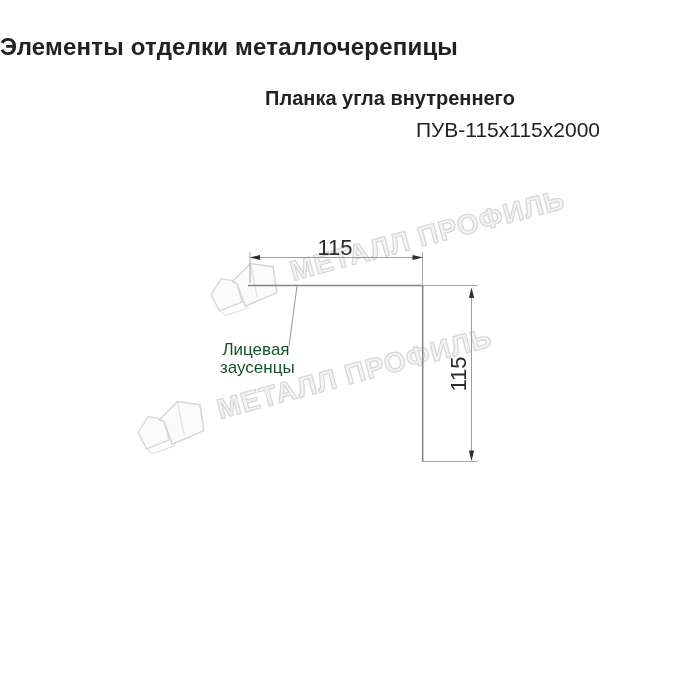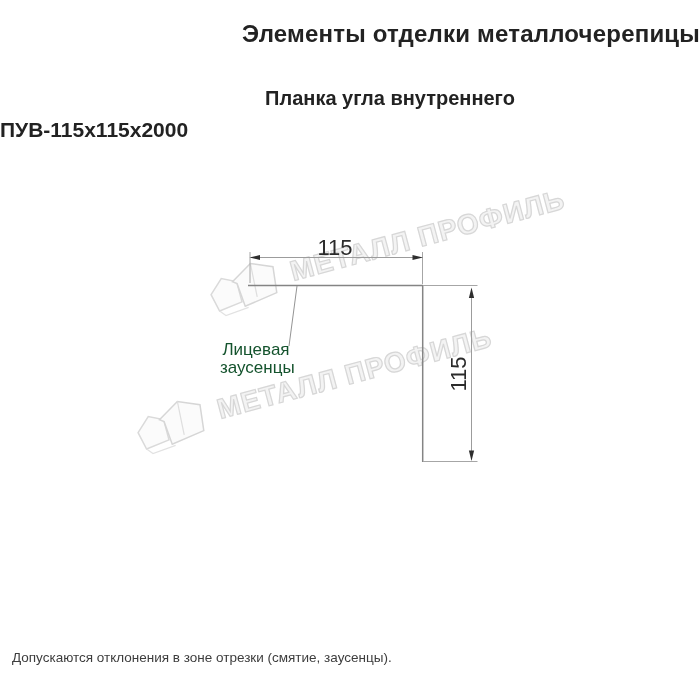--- a/index.html
+++ b/index.html
@@ -2,30 +2,30 @@
 <html><head>
 <meta charset="utf-8">
 <style>
   html,body{margin:0;padding:0;}
   body{
     width:700px;height:700px;background:#ffffff;position:relative;
     font-family:"Liberation Sans", sans-serif;overflow:hidden;
   }
   .abs{position:absolute;}
   .page-title{
-    top:20px;left:0;width:700px;text-align:right;
+    top:33px;left:0;width:700px;text-align:left;
     font-size:24px;font-weight:bold;color:#222;letter-spacing:.2px;
   }
   .subtitle{
     top:87px;left:0;width:700px;text-align:center;
     font-size:20px;font-weight:bold;color:#222;padding-left:40px;
   }
   .product-code{
-    top:118px;left:0;width:600px;text-align:left;
-    font-size:21px;font-weight:bold;color:#222;
+    top:118px;left:0;width:600px;text-align:right;
+    font-size:21px;font-weight:normal;color:#222;
   }
   
   .watermark{
     display:flex;align-items:center;gap:8px;
     transform:rotate(-15deg);transform-origin:0 50%;
     pointer-events:none;z-index:1;white-space:nowrap;
   }
   .watermark .wm-text{
     font-size:28px;font-weight:bold;letter-spacing:1px;
     color:#f3f3f3;
@@ -105,14 +105,13 @@
 
 <div class="abs dim-label dim-top">115</div>
 <div class="abs dim-label dim-right">115</div>
 
 <div class="abs face-note">
   <div>Лицевая</div>
   <div>заусенцы</div>
 </div>
 
 <div class="abs footer">
-  <div>Допускаются отклонения в зоне отрезки (смятие, заусенцы).</div>
 </div>
 
 </body></html>

